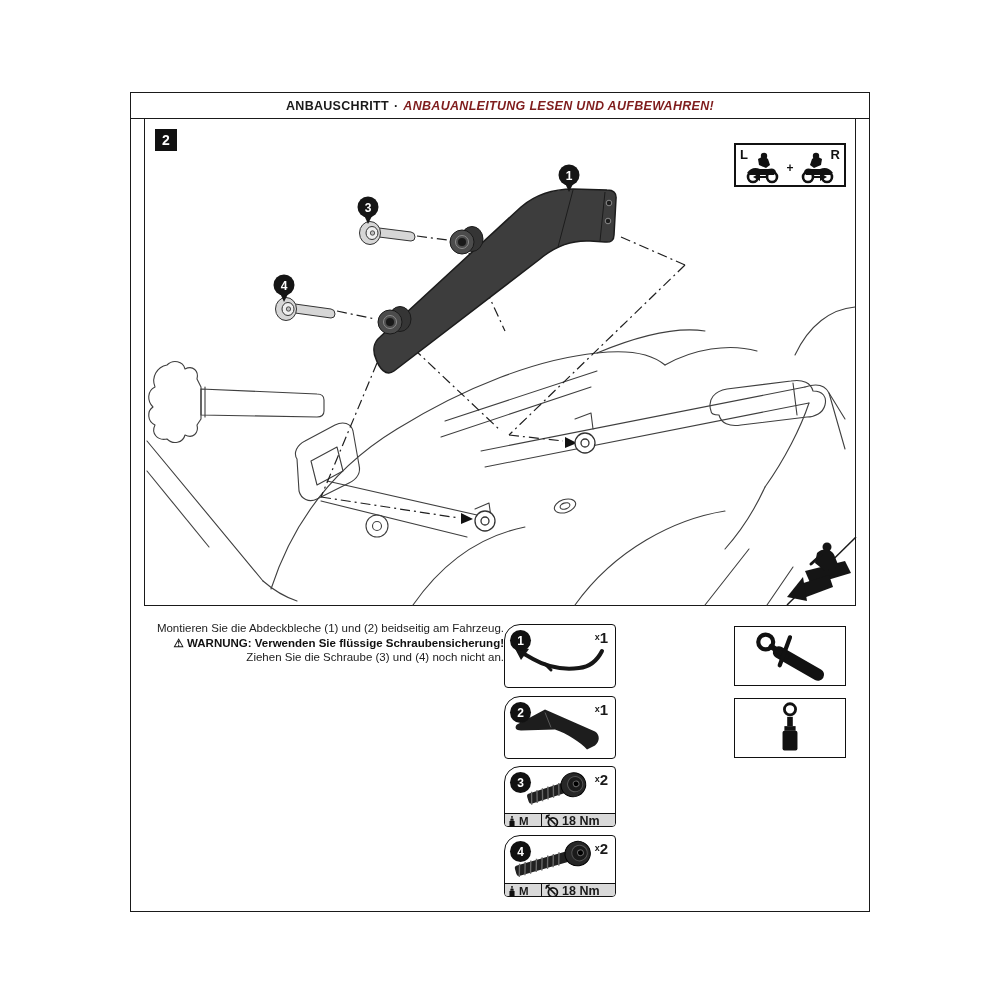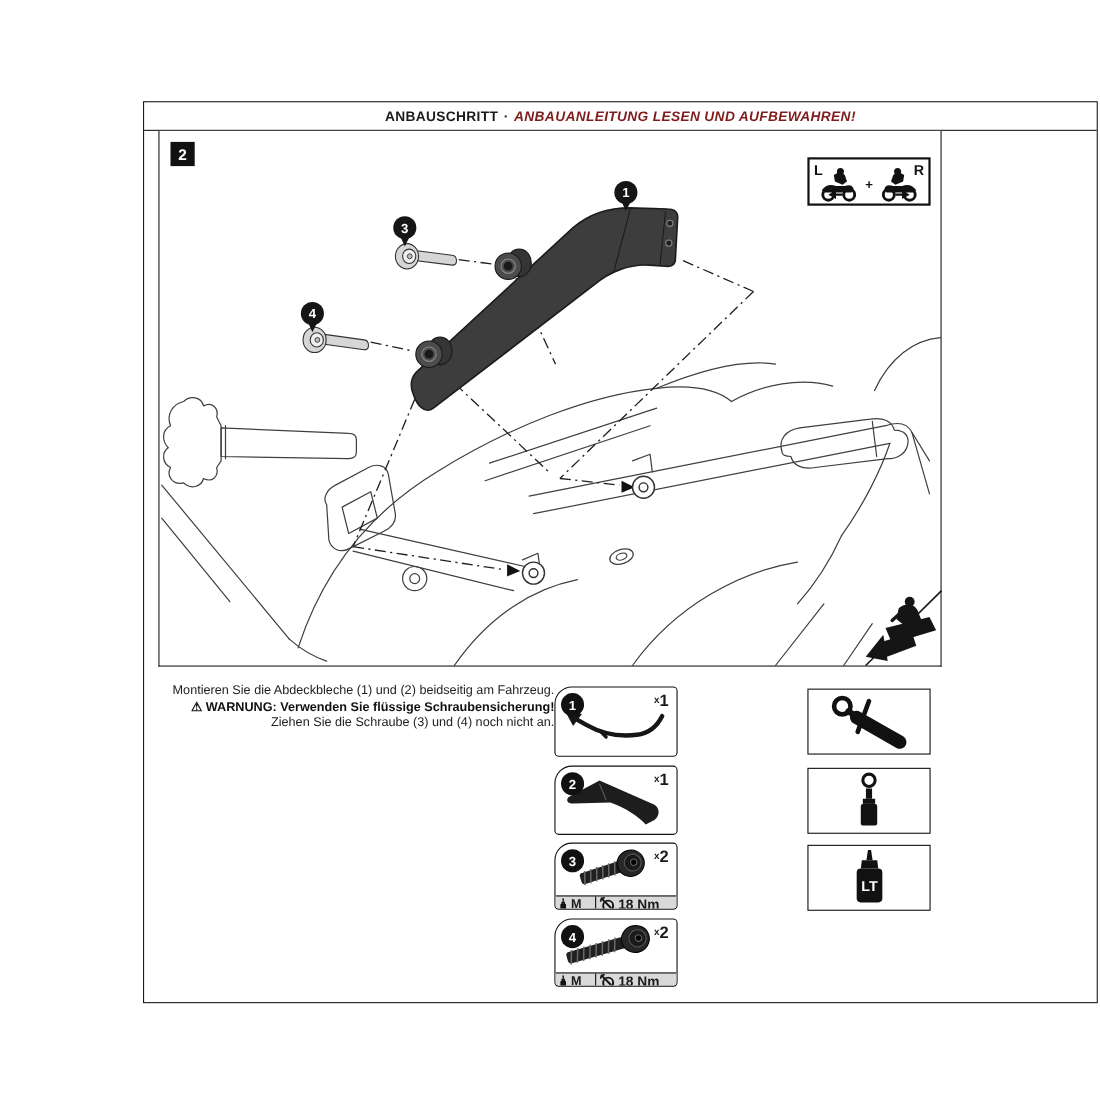--- a/index.html
+++ b/index.html
@@ -1,21 +1,21 @@
 <!DOCTYPE html>
 <html><head>
 <meta charset="utf-8">
 <style>
   html,body{margin:0;padding:0;}
   body{
     width:1000px;height:1000px;background:#ffffff;position:relative;
     font-family:"Liberation Sans", sans-serif;color:#1a1a1a;overflow:hidden;
   }
   .frame{
-    position:absolute;left:130px;top:92px;width:868px;height:820px;
+    position:absolute;left:130px;top:92px;width:740px;height:820px;
     border:1.5px solid #1a1a1a;box-sizing:border-box;background:#fff;
   }
   .header{
     position:absolute;left:0;top:0;width:100%;height:26px;
     border-bottom:1.5px solid #1a1a1a;box-sizing:border-box;
     display:flex;align-items:center;justify-content:center;gap:5px;
     font-size:12.5px;letter-spacing:.3px;white-space:nowrap;
   }
   .header .t1{font-weight:bold;}
   .header .dot{font-weight:bold;}
@@ -353,22 +353,14 @@
 
   <div class="tbox" style="top:605px;">
     <svg width="108" height="56" viewBox="0 0 112 60">
       <circle cx="56" cy="10" r="6" fill="none" stroke="#111" stroke-width="3"></circle>
       <rect x="53" y="18" width="6" height="10" fill="#111"></rect>
       <rect x="50" y="28" width="12" height="5" fill="#111"></rect>
       <rect x="48" y="33" width="16" height="21" rx="2" fill="#111"></rect>
     </svg>
   </div>
 
-  <div class="tbox" style="top:675px;">
-    <svg width="108" height="56" viewBox="0 0 112 60">
-      <path d="M 55,3 L 58,3 L 59.5,13 L 53.5,13 Z" fill="#111"></path>
-      <path d="M 49,13 L 64,13 L 65,21 L 48,21 Z" fill="#111"></path>
-      <rect x="44" y="21" width="25" height="33" rx="4" fill="#111"></rect>
-      <text x="56.5" y="43" font-size="14" font-weight="bold" fill="#fff" text-anchor="middle" font-family="Liberation Sans, sans-serif">LT</text>
-    </svg>
-  </div>
 
 </div>
 
 </body></html>

